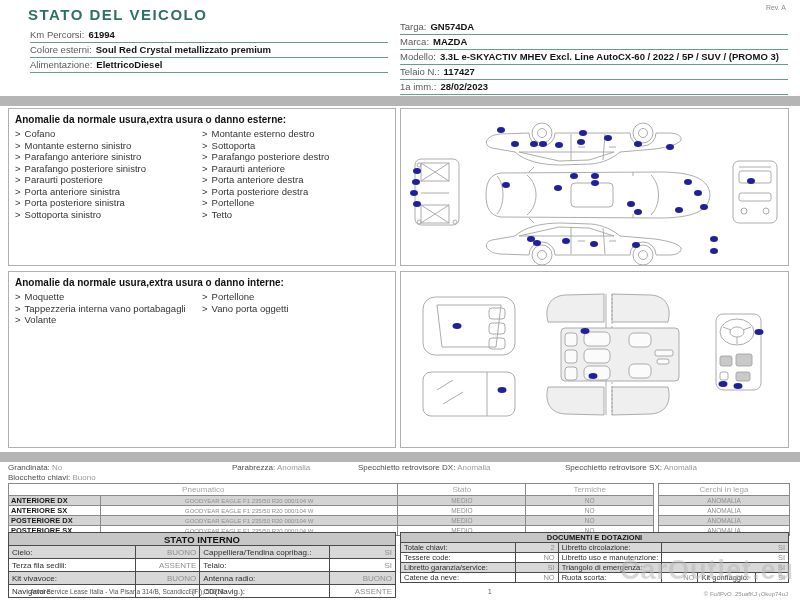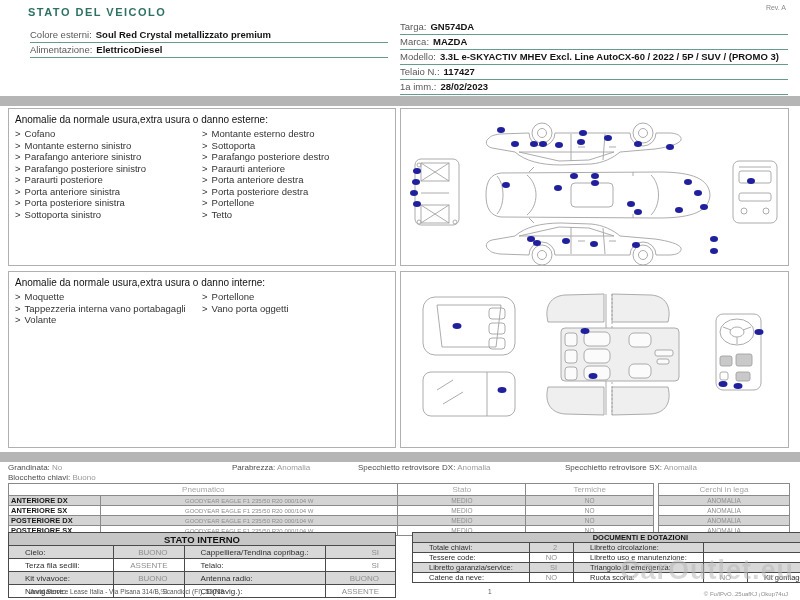--- a/index.html
+++ b/index.html
@@ -1,50 +1,50 @@
 <!DOCTYPE html>
 <html><head>
 <meta charset="utf-8">
 <style>
   html,body{margin:0;padding:0;}
   body{width:800px;height:600px;position:relative;overflow:hidden;background:#fff;
        font-family:"Liberation Sans",sans-serif;color:#1a1a1a;}
   .abs{position:absolute;}
   
-  .title{left:28px;top:6px;font-size:11px;font-weight:bold;letter-spacing:1.5px;color:#2e7163;}
+  .title{left:28px;top:6px;font-size:15px;font-weight:bold;letter-spacing:1.5px;color:#2e7163;}
   .rev{right:14px;top:4px;font-size:7px;color:#8a8a8a;}
   .info-block{font-size:9.5px;}
   .info-row{border-bottom:1px solid #679b8e;padding:1px 0 2px;line-height:11px;}
   .info-label{color:#595959;margin-right:4px;}
   .info-value{font-weight:bold;color:#141414;}
   .info-value2{font-weight:bold;color:#141414;}
   
   .band{left:0;width:800px;height:10px;background:#b5b5b5;}
   
   .panel{border:1px solid #b0b0b0;background:#fff;box-sizing:border-box;}
-  .panel-heading{font-size:10px;font-weight:normal;color:#111;padding:5px 6px 3px 6px;}
+  .panel-heading{font-size:10px;font-weight:bold;color:#111;padding:5px 6px 3px 6px;}
   .anom-cols{display:flex;padding:0 6px;}
   .anom-col{width:50%;font-size:9.5px;color:#333;line-height:11.5px;}
   .anom-item{display:flex;}
   .bullet{margin-right:4px;}
   .anom-text{display:block;}
   
   .sum{font-size:8px;line-height:10px;}
   .sum-label{color:#4d4d4d;}
   .sum-value{color:#9a9a9a;}
   
   table{border-collapse:collapse;}
   .tyres td,.tyres th,.cerchi td,.cerchi th{border:1px solid #8a8a8a;padding:0 2px;height:9px;overflow:hidden;white-space:nowrap;margin-top:32px;}
   .tyres th,.cerchi th{font-weight:normal;color:#a6a6a6;font-size:8px;text-align:center;height:11px;}
   .pos{font-weight:bold;font-size:7.5px;color:#1a1a1a;text-align:left;}
   .spec{font-size:6px;color:#8f8f8f;text-align:center;}
   .mid{font-size:6.5px;color:#8f8f8f;text-align:center;}
   .shade{background:#d4d4d4;}
   
-  .btab td{border:1px solid #4a4a4a;font-size:8px;padding:0 16px;overflow:hidden;white-space:nowrap;}
+  .btab td{border:1px solid #4a4a4a;font-size:8px;padding:0 3px;overflow:hidden;white-space:nowrap;}
   .btab .hdr{background:#c6c6c6;font-weight:bold;font-size:9.5px;color:#111;text-align:center;height:12px;}
   .btab .lab{color:#2e2e2e;text-align:left;}
   .btab .val{color:#8f8f8f;text-align:right;}
   .rshade{background:#d8d8d8;}
   #stato-interno td{height:12px;}
   #documenti td{height:8px;font-size:7.5px;}
   
   .diag{display:block;}
   .diag path,.diag rect,.diag line,.diag circle,.diag ellipse{stroke:#a3a3a3;stroke-width:0.9;fill:none;}
   .diag .fillsoft{fill:#efefef;}
@@ -57,20 +57,23 @@
   .footer{left:30px;bottom:5px;font-size:6.5px;color:#555;}
   .pagenum{left:488px;bottom:5px;font-size:6.5px;color:#555;}
 </style>
 </head>
 <body>
 
 <div class="abs title">STATO DEL VEICOLO</div>
 <div class="abs rev">Rev. A</div>
 
 <div class="abs info-block" style="left:30px;top:28px;width:358px;">
+  <div class="info-row">
+    <span class="info-label">Km Percorsi:</span><span class="info-value">61994</span>
+  </div>
   <div class="info-row">
     <span class="info-label">Colore esterni:</span><span class="info-value">Soul Red Crystal metallizzato premium</span>
   </div>
   <div class="info-row">
     <span class="info-label">Alimentazione:</span><span class="info-value">Elettrico</span><span class="info-value2">Diesel</span>
   </div>
 </div>
 
 <div class="abs info-block" style="left:400px;top:20px;width:388px;">
   <div class="info-row">
@@ -454,21 +457,21 @@
   </tr>
   <tr>
     <td class="lab">Navigatore:</td>
         <td class="val">SI</td>
     <td class="lab">CD(Navig.):</td>
         <td class="val">ASSENTE</td>
   </tr>
 </tbody>
   </table>
 
-<table class="abs btab" id="documenti" style="left:400px;top:532px;width:389px;margin-left:12px;">
+<table class="abs btab" id="documenti" style="left:400px;top:532px;width:389px;">
   <colgroup>
       <col style="width:118px">
       <col style="width:45px">
       <col style="width:95px">
       <col style="width:38px">
       <col style="width:58px">
       <col style="width:35px">
     </colgroup>
   <tbody>
       <tr>

